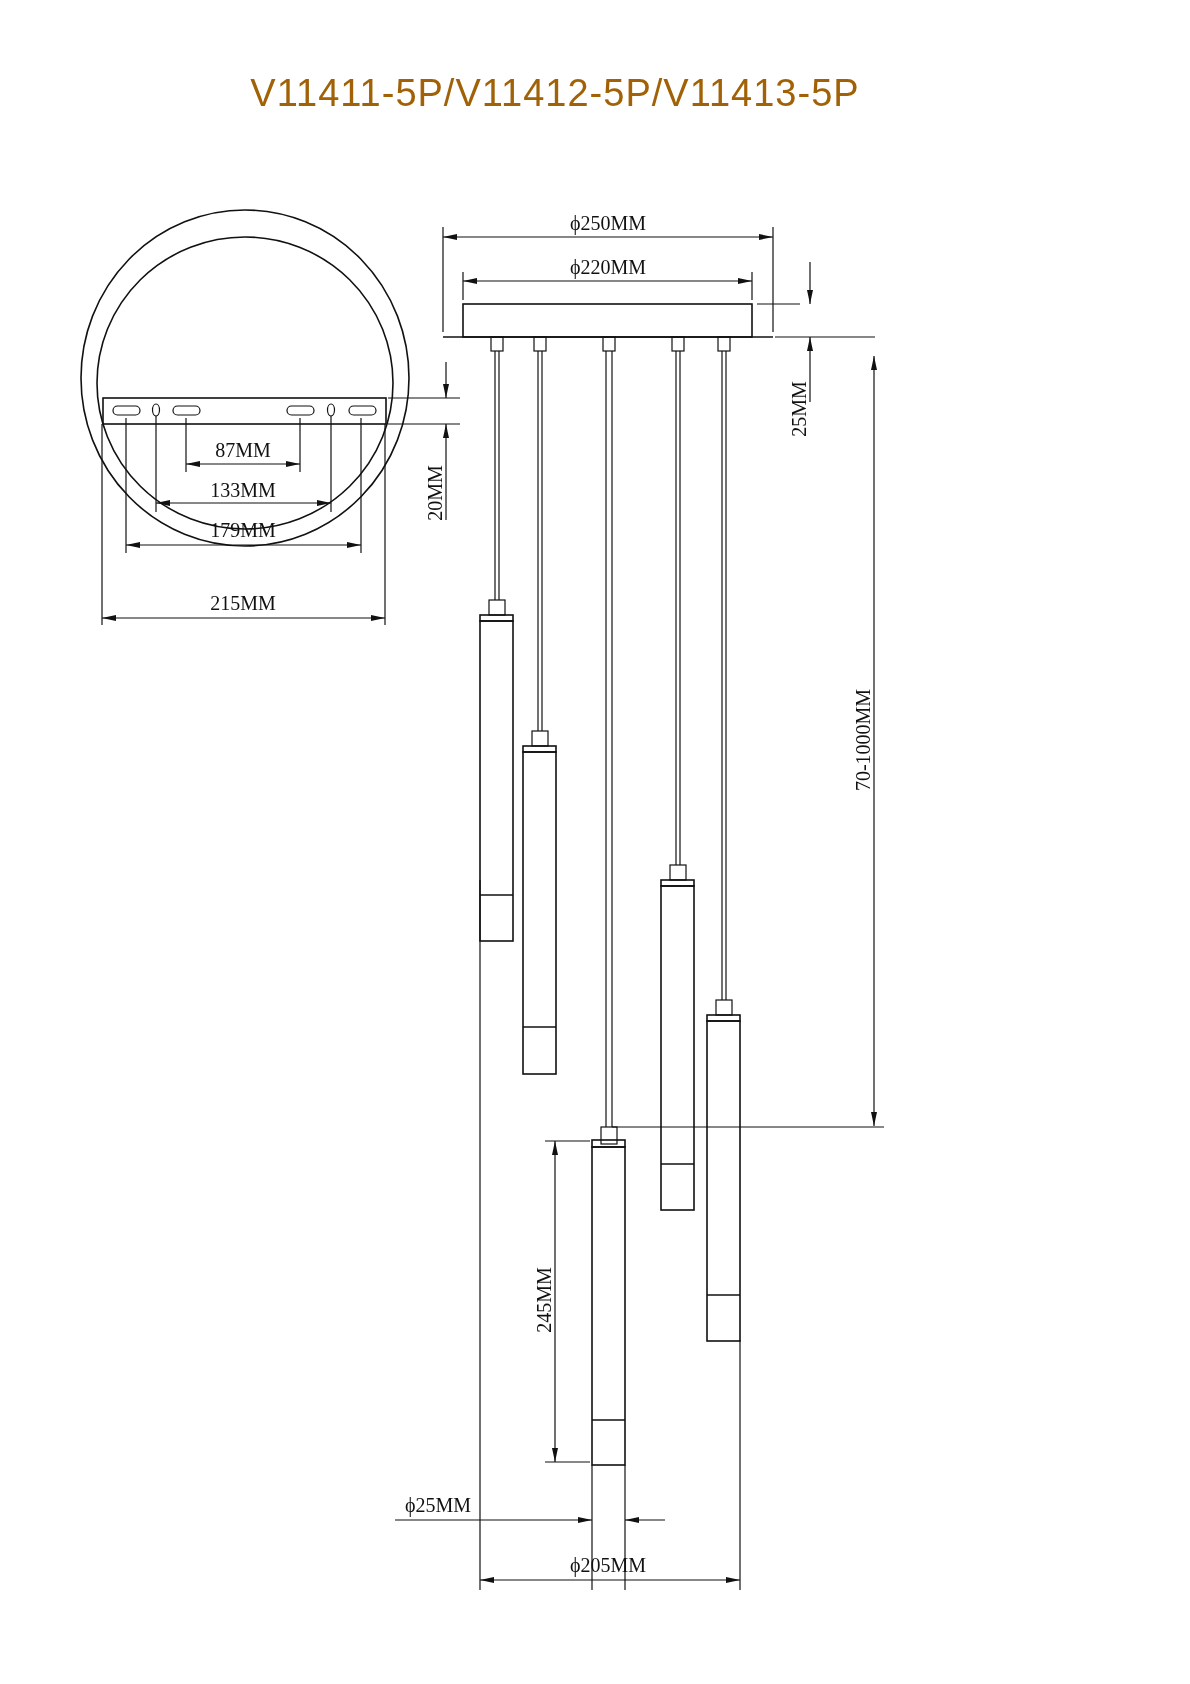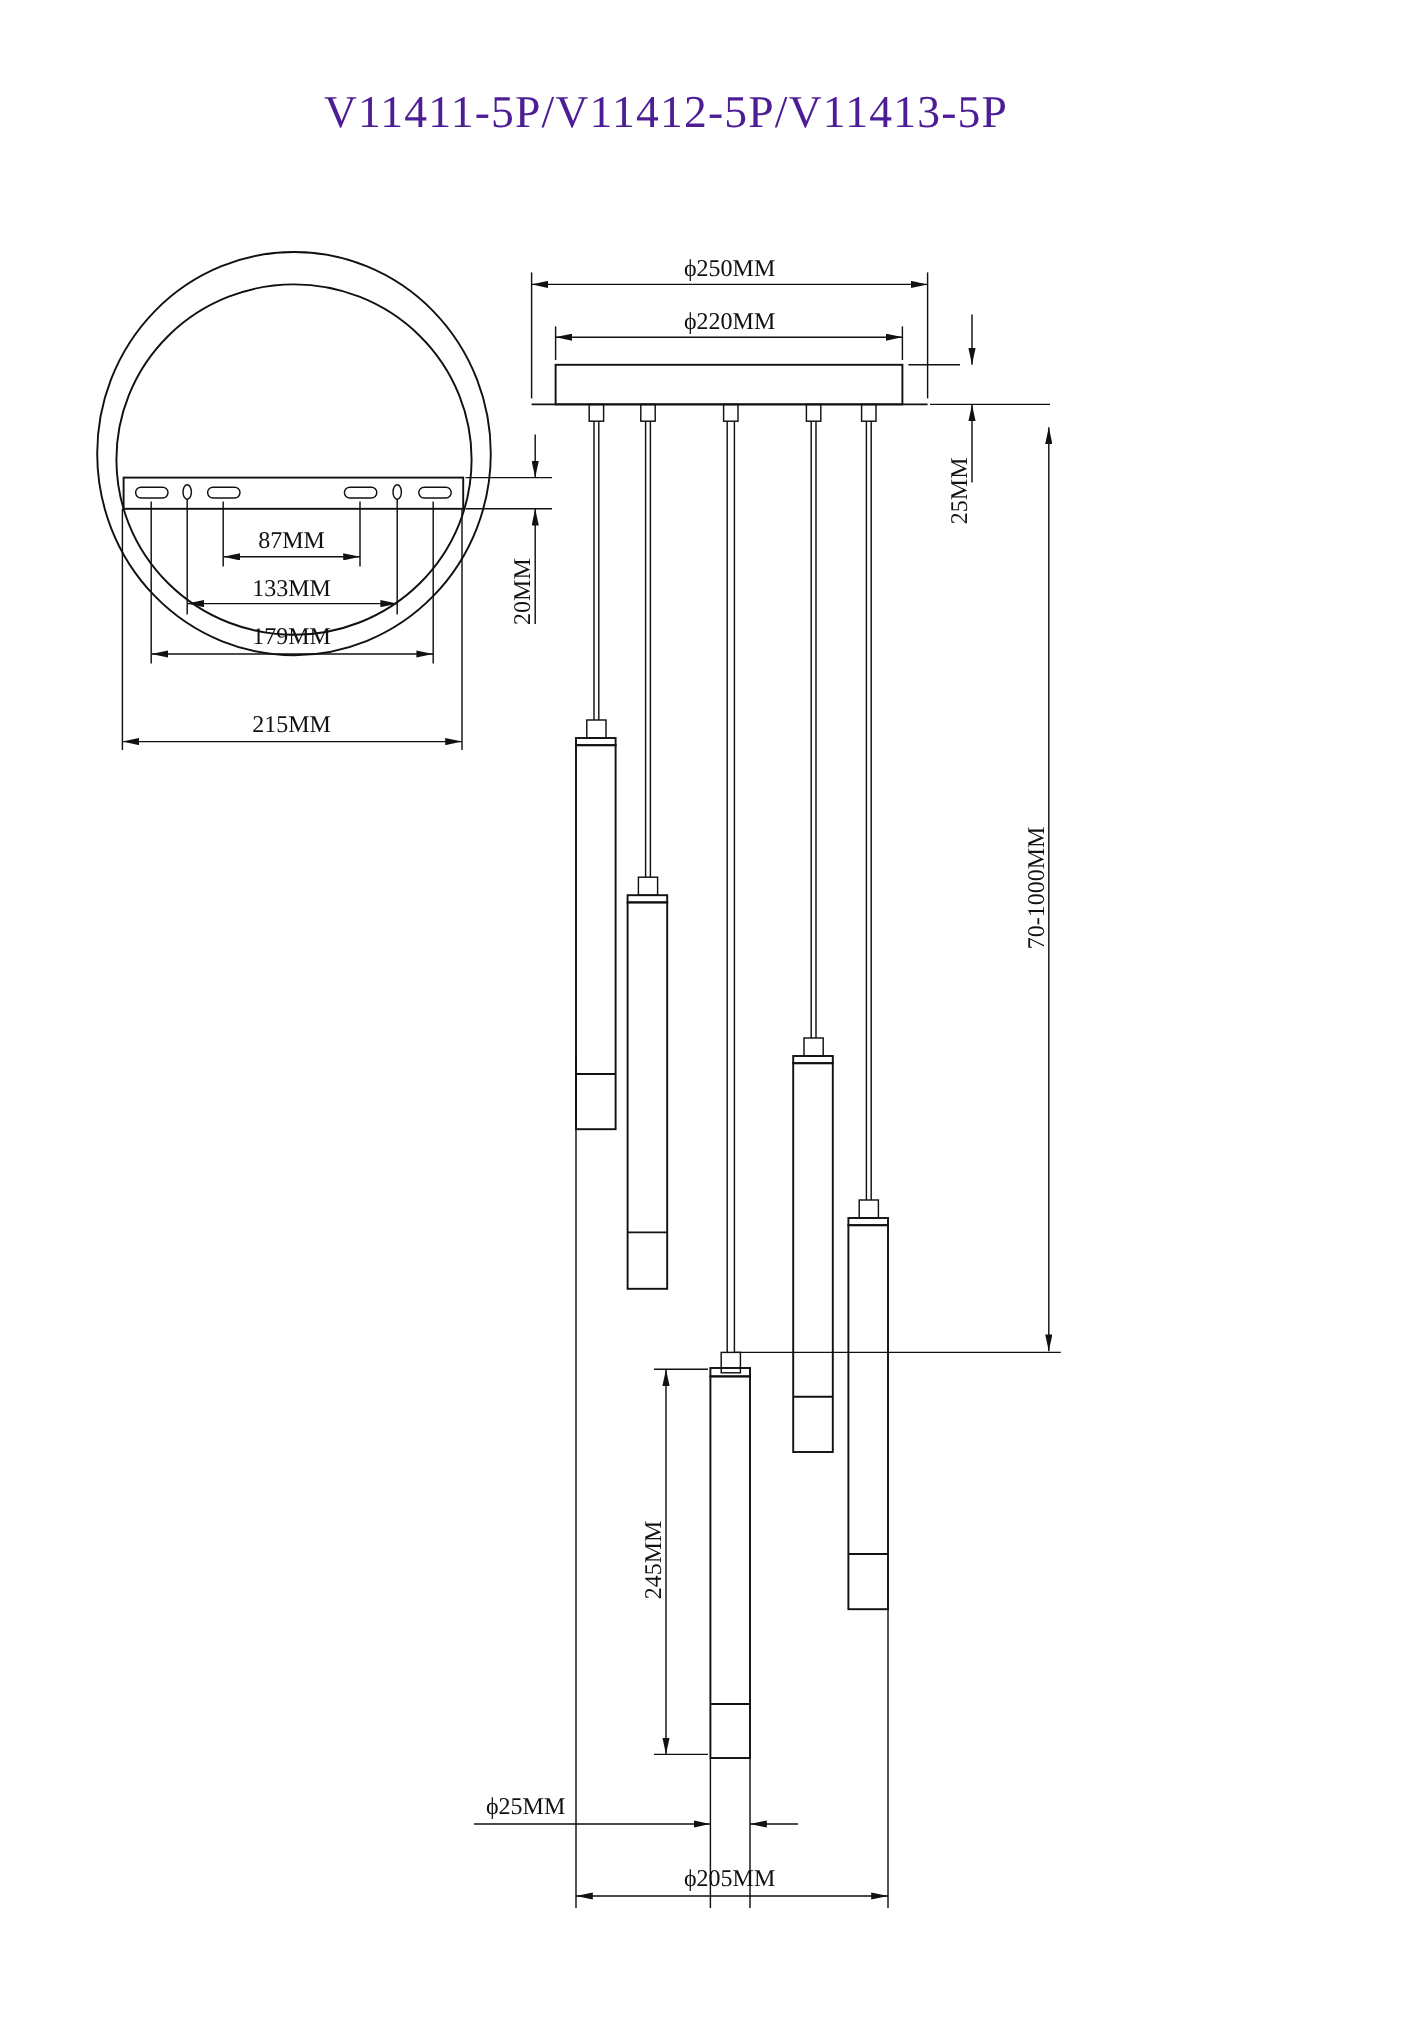--- a/index.html
+++ b/index.html
@@ -1,20 +1,20 @@
 <!DOCTYPE html>
 <html><head>
 <meta charset="utf-8">
 <style>
   html, body { margin:0; padding:0; background:#ffffff; }
   body { width:1190px; height:1684px; position:relative; overflow:hidden; }
   .title {
     position:absolute; left:0; top:72px; width:1110px; text-align:center;
-    font-family:Liberation Serif, serif; font-size:38px;
-    color:#4c1d95; letter-spacing:1px;
+    font-family:Liberation Sans, sans-serif; font-size:38px;
+    color:#a16207; letter-spacing:1px;
   }
   svg { position:absolute; left:0; top:0; }
   .dim { font-family:"Liberation Serif", "DejaVu Serif", serif; font-size:20px; fill:#111; }
   .ln { stroke:#111; stroke-width:1.6; fill:none; }
   .thin { stroke:#111; stroke-width:1.2; fill:none; }
   .cord { stroke:#111; stroke-width:1.2; fill:none; }
 </style>
 </head>
 <body>
 

